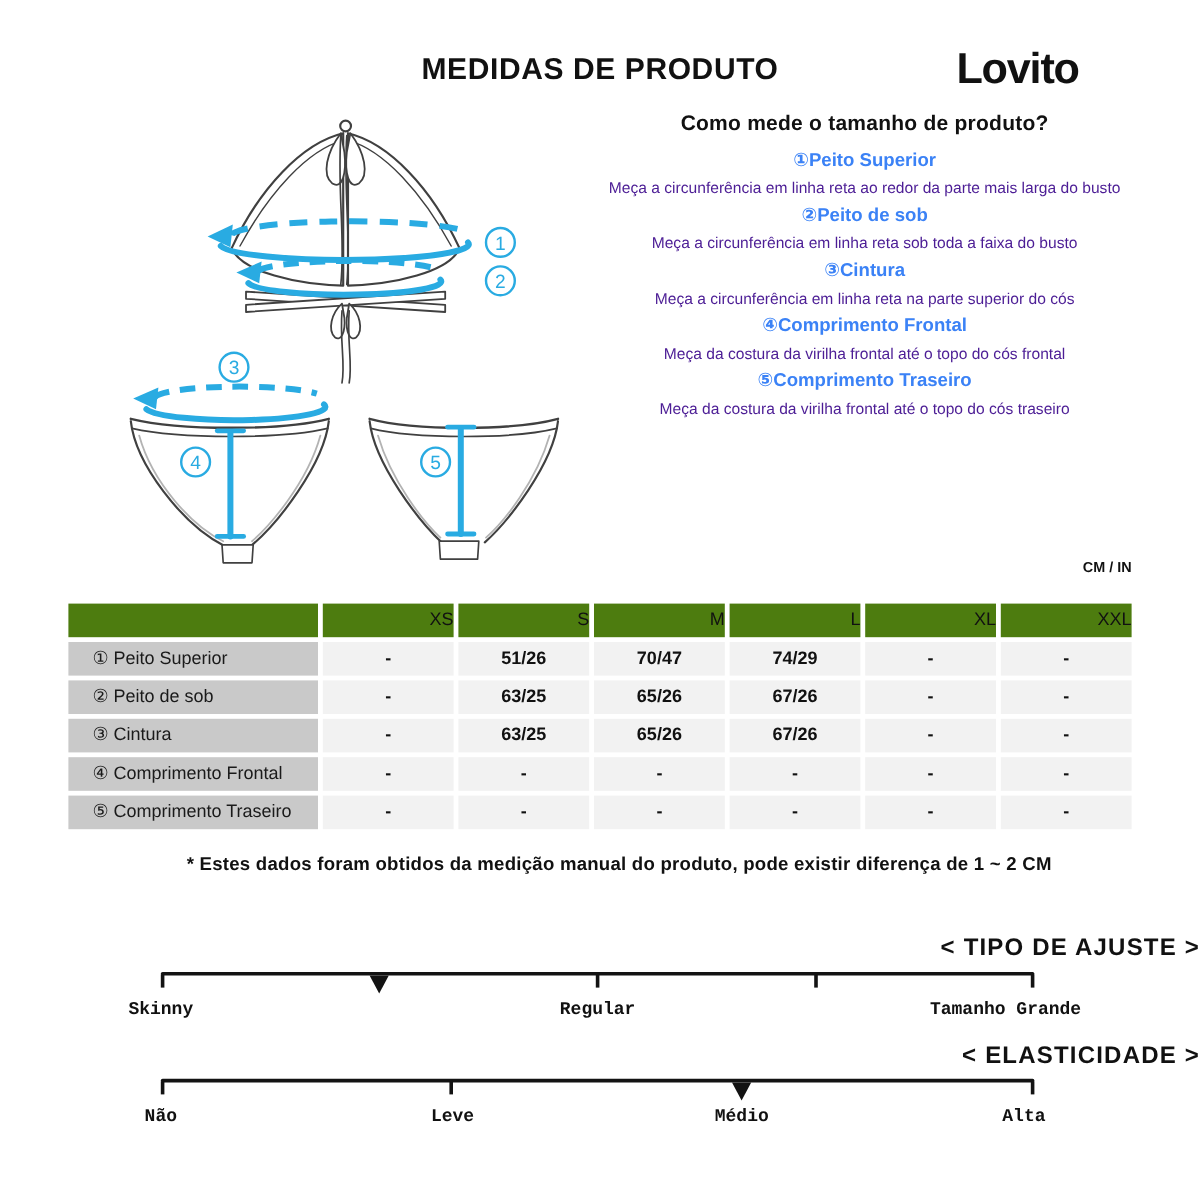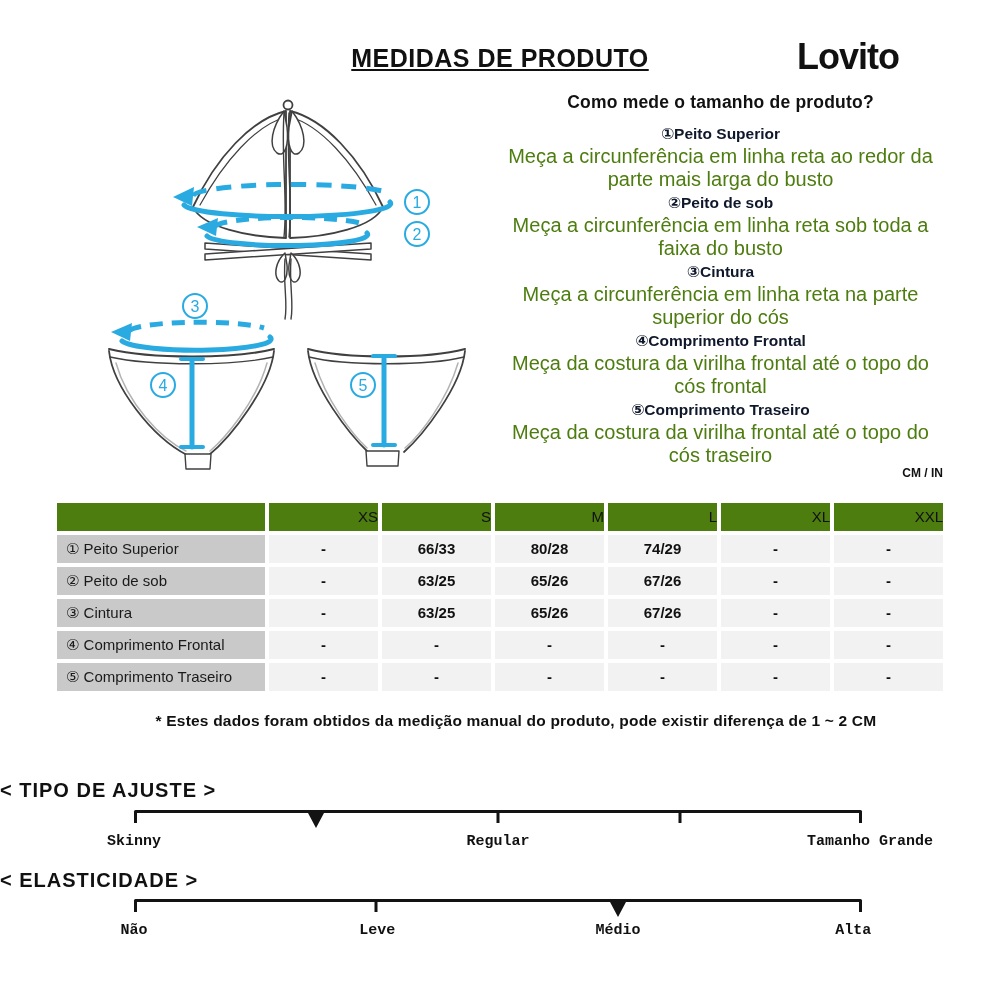--- a/index.html
+++ b/index.html
@@ -2,42 +2,42 @@
 <html><head>
 <meta charset="utf-8">
 <style>
   html,body{margin:0;padding:0;background:#fff;}
   .page{
     position:relative;width:1000px;height:1000px;background:#fff;overflow:hidden;
     font-family:"Liberation Sans","DejaVu Sans",sans-serif;color:#111;
   }
   
   .title{position:absolute;top:44px;left:0;width:1000px;text-align:center;
-    font-size:25px;font-weight:800;letter-spacing:.5px;text-decoration:underline;}
+    font-size:25px;font-weight:800;letter-spacing:.5px;}
   .brand{position:absolute;top:36px;left:797px;font-size:36px;font-weight:800;letter-spacing:-1px;}
   
   .diagram{position:absolute;top:85px;left:0;}
   
   .guide{position:absolute;top:92px;left:497px;width:447px;text-align:center;}
   .guide h2{margin:0 0 9px 0;font-size:17.5px;font-weight:800;letter-spacing:.2px;}
-  .guide .g-label{font-size:15.5px;font-weight:bold;line-height:23px;color:#0f172a;}
-  .guide .g-desc{font-size:20px;line-height:23px;color:#4d7c0f;}
+  .guide .g-label{font-size:15.5px;font-weight:bold;line-height:23px;color:#3b82f6;}
+  .guide .g-desc{font-size:13px;line-height:23px;color:#4c1d95;}
   .unit{position:absolute;top:466px;right:57px;font-size:12px;font-weight:800;}
   
   .size-table{position:absolute;top:503px;left:57px;display:grid;
     grid-template-columns:208px repeat(6,109px);gap:4px;}
   .cell{height:28px;line-height:28px;font-size:15px;white-space:nowrap;}
   .cell.th{background:#4d7c0f;font-weight:normal;text-align:right;}
-  .cell.rowlabel{background:#c9c9c9;text-align:left;padding-left:9px;color:#1a1a1a;}
+  .cell.rowlabel{background:#c9c9c9;text-align:left;padding-left:20px;color:#1a1a1a;}
   .cell.td{background:#f2f2f2;text-align:center;font-weight:bold;}
   
   .footnote{position:absolute;top:712px;left:0;width:1000px;text-align:center;
     font-size:15.5px;font-weight:bold;letter-spacing:.2px;padding-left:16px;}
   
-  .slider-title{position:absolute;left:0;width:1000px;text-align:left;
+  .slider-title{position:absolute;left:0;width:1000px;text-align:right;
     font-size:20px;font-weight:800;letter-spacing:1px;}
   .track{position:absolute;left:134px;width:728px;height:18px;}
   .track .line{position:absolute;top:0;left:0;right:0;height:3px;background:#131313;border-radius:2px;}
   .track .tick{position:absolute;top:2px;width:3px;height:11px;background:#131313;transform:translateX(-50%);}
   .track .marker{position:absolute;top:3px;width:0;height:0;transform:translateX(-50%);
     border-left:8px solid transparent;border-right:8px solid transparent;border-top:15px solid #131313;}
   .slider-labels{position:absolute;left:134px;width:728px;height:20px;font-family:Liberation Mono, monospace;}
   .slider-labels span{position:absolute;transform:translateX(-50%);font-size:15px;font-weight:bold;white-space:nowrap;}
 </style>
 </head>
@@ -160,22 +160,22 @@
     <div class="cell th"></div>
     <div class="cell th">XS</div>
     <div class="cell th">S</div>
     <div class="cell th">M</div>
     <div class="cell th">L</div>
     <div class="cell th">XL</div>
     <div class="cell th">XXL</div>
 
     <div class="cell rowlabel">① Peito Superior</div>
     <div class="cell td">-</div>
-    <div class="cell td">66/33</div>
-    <div class="cell td">80/28</div>
+    <div class="cell td">51/26</div>
+    <div class="cell td">70/47</div>
     <div class="cell td">74/29</div>
     <div class="cell td">-</div>
     <div class="cell td">-</div>
 
     <div class="cell rowlabel">② Peito de sob</div>
     <div class="cell td">-</div>
     <div class="cell td">63/25</div>
     <div class="cell td">65/26</div>
     <div class="cell td">67/26</div>
     <div class="cell td">-</div>
@@ -213,21 +213,21 @@
     <div class="line"></div>
     <div class="tick" style="left:0%;transform:none;"></div>
     <div class="tick" style="left:50%;"></div>
     <div class="tick" style="left:75%;"></div>
     <div class="tick" style="left:100%;transform:translateX(-100%);"></div>
     <div class="marker" style="left:25%;"></div>
   </div>
   <div class="slider-labels" style="top:833px;">
     <span style="left:0%;">Skinny</span>
     <span style="left:50%;text-align:center;">Regular</span>
-    <span style="left:96.7%;margin-left:32px;">Tamanho Grande</span>
+    <span style="left:96.7%;">Tamanho Grande</span>
   </div>
 
   <div class="slider-title" style="top:869px;">&lt; ELASTICIDADE &gt;</div>
   <div class="track" style="top:899px;">
     <div class="line"></div>
     <div class="tick" style="left:0%;transform:none;"></div>
     <div class="tick" style="left:33.3%;"></div>
     <div class="tick" style="left:100%;transform:translateX(-100%);"></div>
     <div class="marker" style="left:66.5%;"></div>
   </div>

